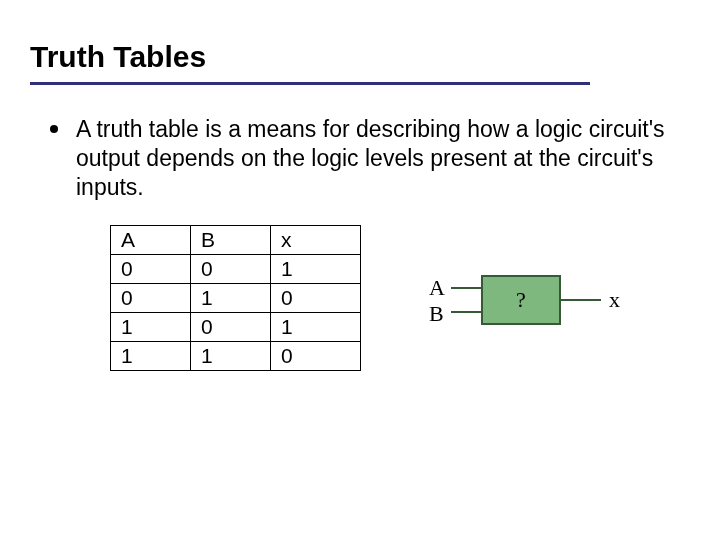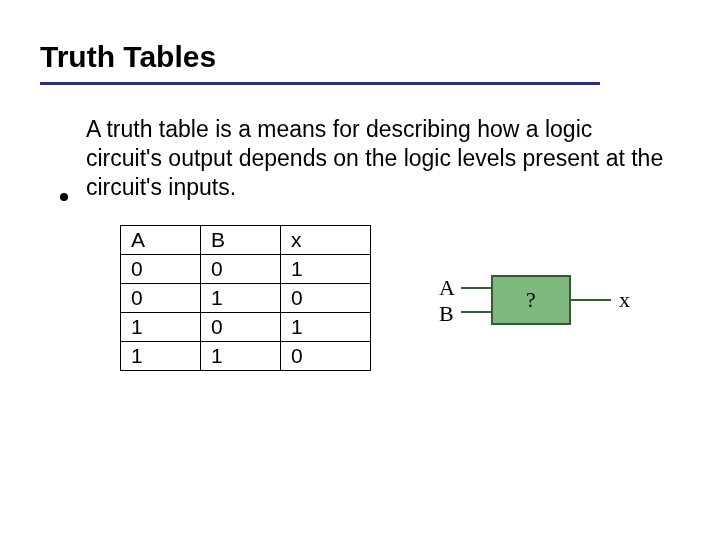--- a/index.html
+++ b/index.html
@@ -6,40 +6,40 @@
     margin: 0;
     width: 720px;
     height: 540px;
     background: #fff;
     font-family: Arial, Helvetica, sans-serif;
     color: #000;
     position: relative;
     box-sizing: border-box;
   }
   .slide {
-    padding: 40px 30px 30px 40px;
+    padding: 40px 30px 30px 30px;
     box-sizing: border-box;
     width: 100%;
     height: 100%;
     border-radius: 16px;
   }
   .title {
     font-size: 30px;
     font-weight: bold;
     margin: 0 0 8px 0;
   }
   .title-underline {
     width: 560px;
     height: 3px;
     background: #2f2f7a;
     margin-bottom: 30px;
   }
   .bullet-row {
     display: flex;
-    align-items: flex-end;
+    align-items: flex-start;
     margin-left: 20px;
     margin-right: 20px;
   }
   .bullet {
     width: 8px;
     height: 8px;
     background: #000;
     border-radius: 50%;
     margin-top: 10px;
     margin-right: 18px;

